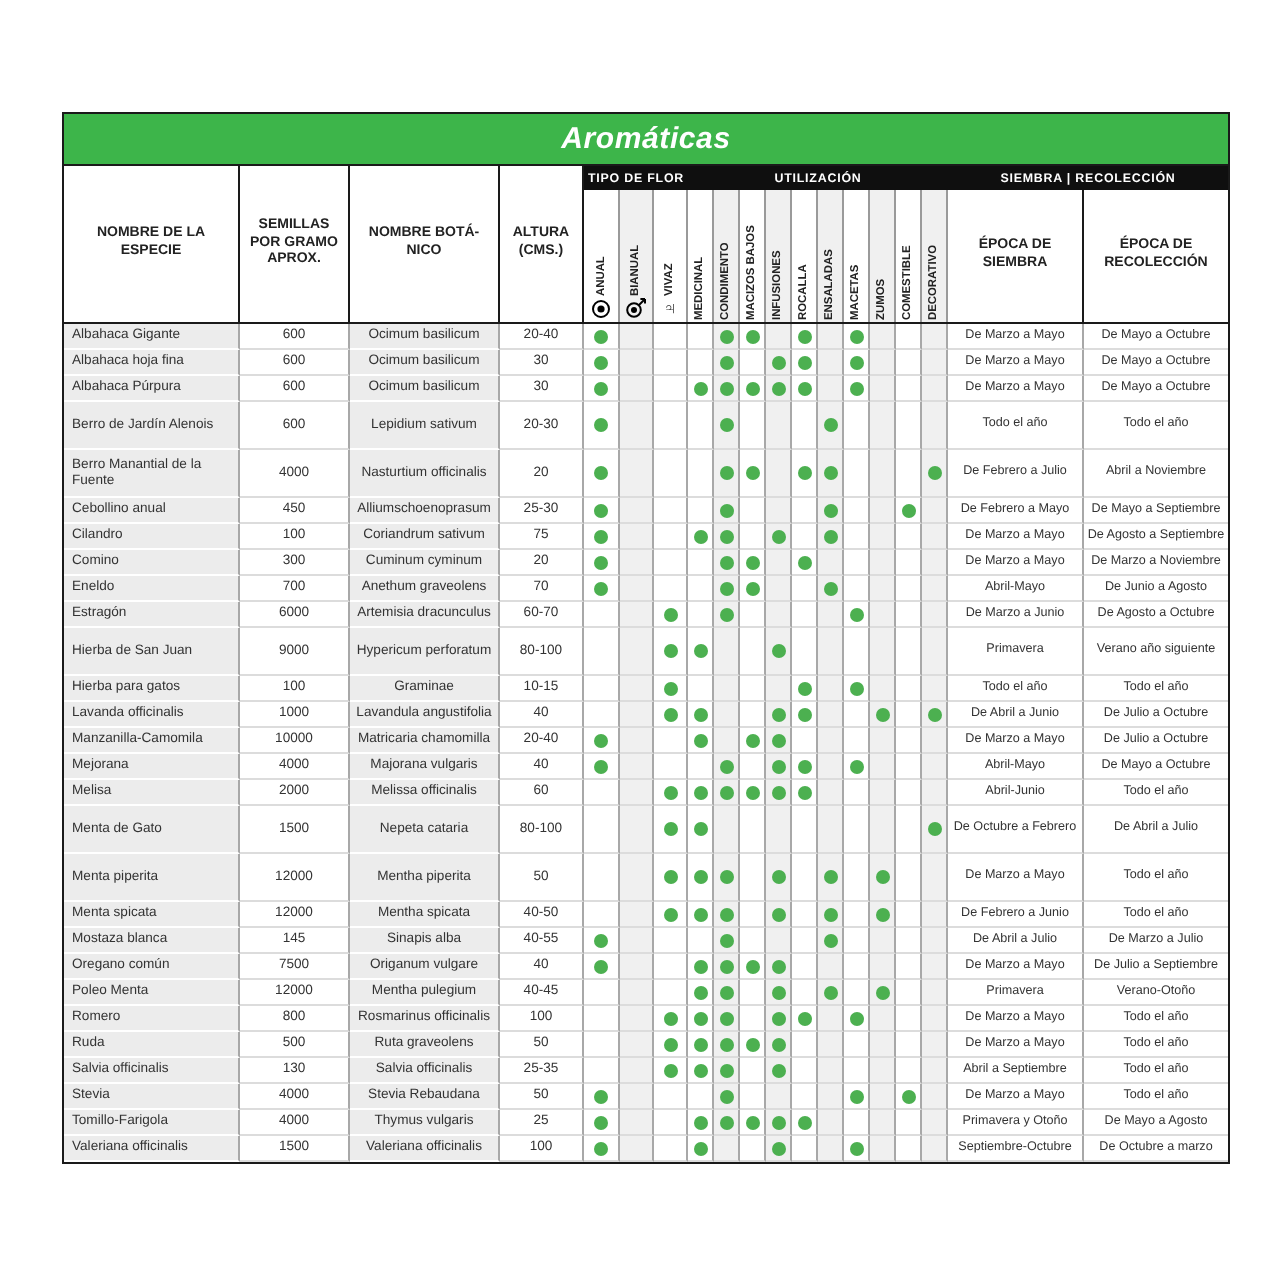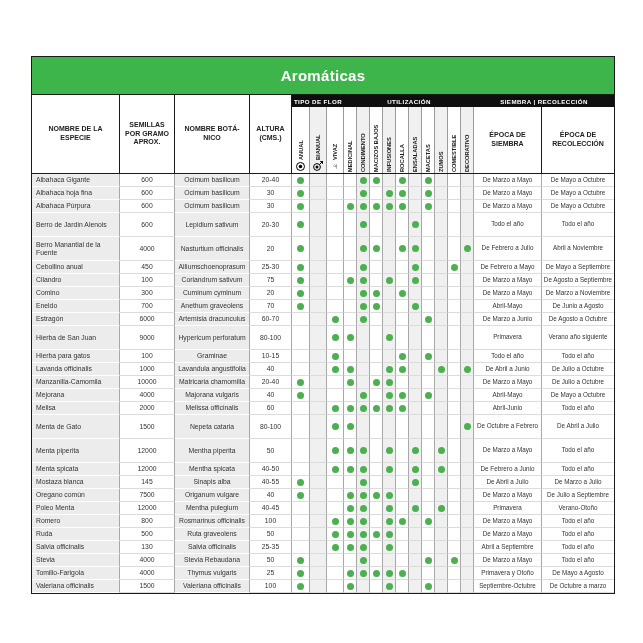--- a/index.html
+++ b/index.html
@@ -1,20 +1,20 @@
 <!DOCTYPE html>
 <html style="--green: #3db54a; --dot: #4cb050;"><head>
 <meta charset="utf-8">
 <style>
   * { box-sizing: border-box; margin: 0; padding: 0; }
   html,body { width:643px; height:643px; background:#fff; font-family:"Liberation Sans", sans-serif; color:#333; }
   .page { position:relative; width:643px; height:643px; background:#fff; }
   .table { position:absolute; left:31px; top:56px; width:584px; border:1.5px solid #1a1a1a; background:#fff; }
-  .title { height:37px; background:var(--green,#3db54a); color:#fff; font-size:15px; font-weight:600;
-           display:flex; align-items:center; justify-content:center; letter-spacing:.3px; }
+  .title { height:25px; background:var(--green,#3db54a); color:#fff; font-size:15px; font-weight:600;
+           display:flex; align-items:center; justify-content:center; letter-spacing:.3px;font-style:italic; }
   .head { display:flex; border-top:1px solid #1a1a1a; border-bottom:1px solid #1a1a1a; height:80px; }
   .hcell { border-right:1px solid #1a1a1a; display:flex; align-items:center; justify-content:center;
            text-align:center; font-size:7px; font-weight:bold; color:#222; padding:2px; line-height:1.25; }
   .c-name { width:88px; }
   .c-seeds{ width:55px; }
   .c-bot  { width:75px; }
   .c-alt  { width:42px; }
   .c-siembra { width:68px; }
   .c-recol   { width:72px; }
   .hgroup { display:flex; flex-direction:column; }

